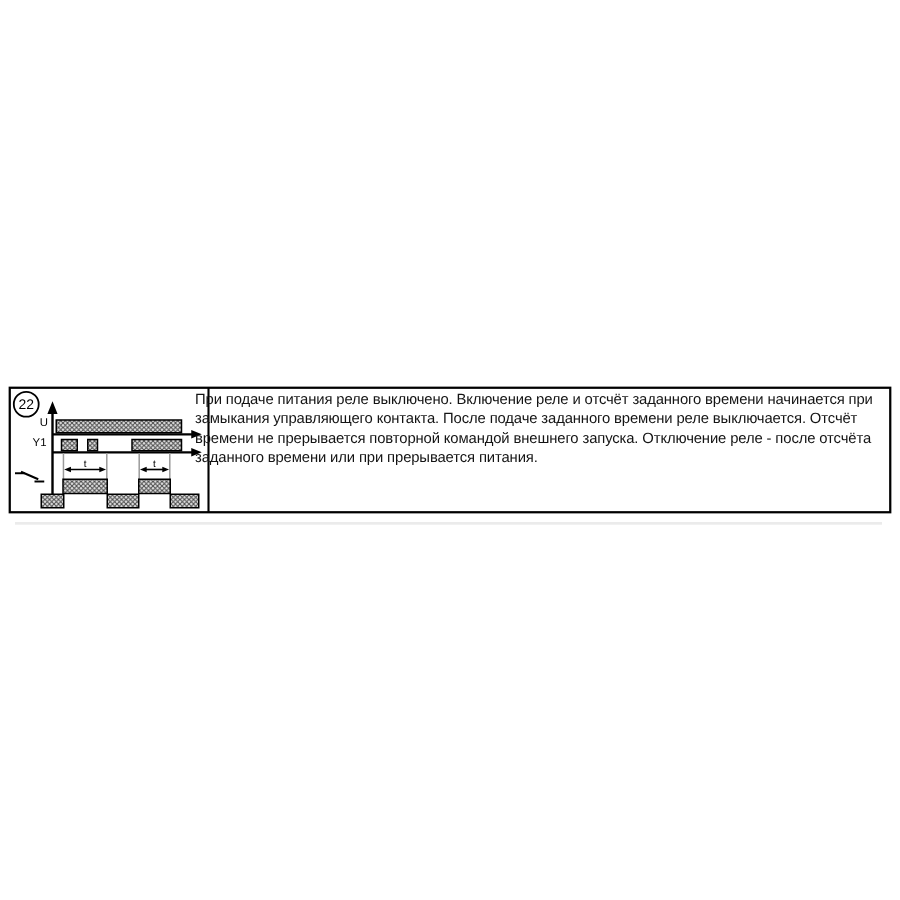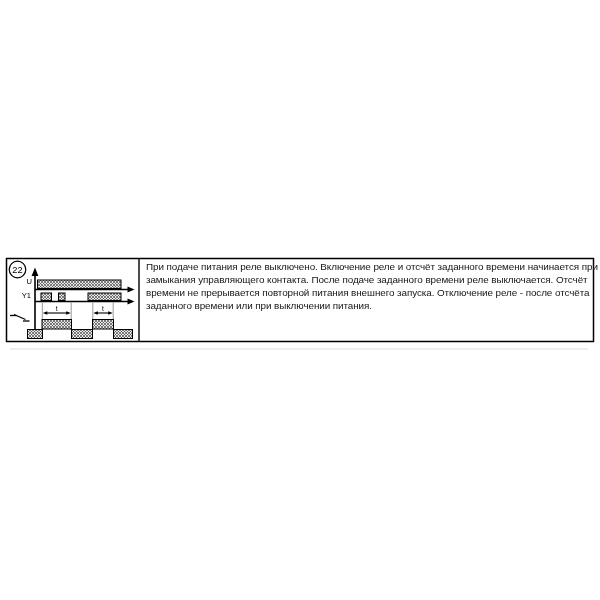--- a/index.html
+++ b/index.html
@@ -2,21 +2,21 @@
 <html><head>
 <meta charset="utf-8">
 <style>
   html,body{margin:0;padding:0;}
   body{
     width:600px;height:600px;background:#ffffff;position:relative;overflow:hidden;
     font-family:"Liberation Sans", sans-serif;
   }
   #scene{position:absolute;left:0;top:0;}
   .desc{
-    position:absolute;left:146px;top:261px;
+    position:absolute;left:130px;top:261px;
     color:#141414;font-size:9.9px;line-height:12.9px;letter-spacing:-0.08px;
   }
   .desc div{white-space:nowrap;}
   svg text{fill:#000;}
 </style>
 </head>
 <body>
 
 <svg id="scene" width="600" height="600" viewBox="0 0 600 600">
   <defs>
@@ -88,15 +88,15 @@
   <g stroke="#000" stroke-width="1.3" fill="none">
     <line x1="10" y1="315.5" x2="16.5" y2="315.5"></line>
     <line x1="14" y1="314.5" x2="25.5" y2="319.5"></line>
     <line x1="23" y1="321" x2="29.5" y2="321"></line>
   </g>
 </svg>
 
 <div class="desc">
   <div>При подаче питания реле выключено. Включение реле и отсчёт заданного времени начинается при</div>
   <div>замыкания управляющего контакта. После подаче заданного времени реле выключается. Отсчёт</div>
-  <div>времени не прерывается повторной питания внешнего запуска. Отключение реле - после отсчёта</div>
-  <div>заданного времени или при выключении питания.</div>
+  <div>времени не прерывается повторной командой внешнего запуска. Отключение реле - после отсчёта</div>
+  <div>заданного времени или при прерывается питания.</div>
 </div>
 
 </body></html>

